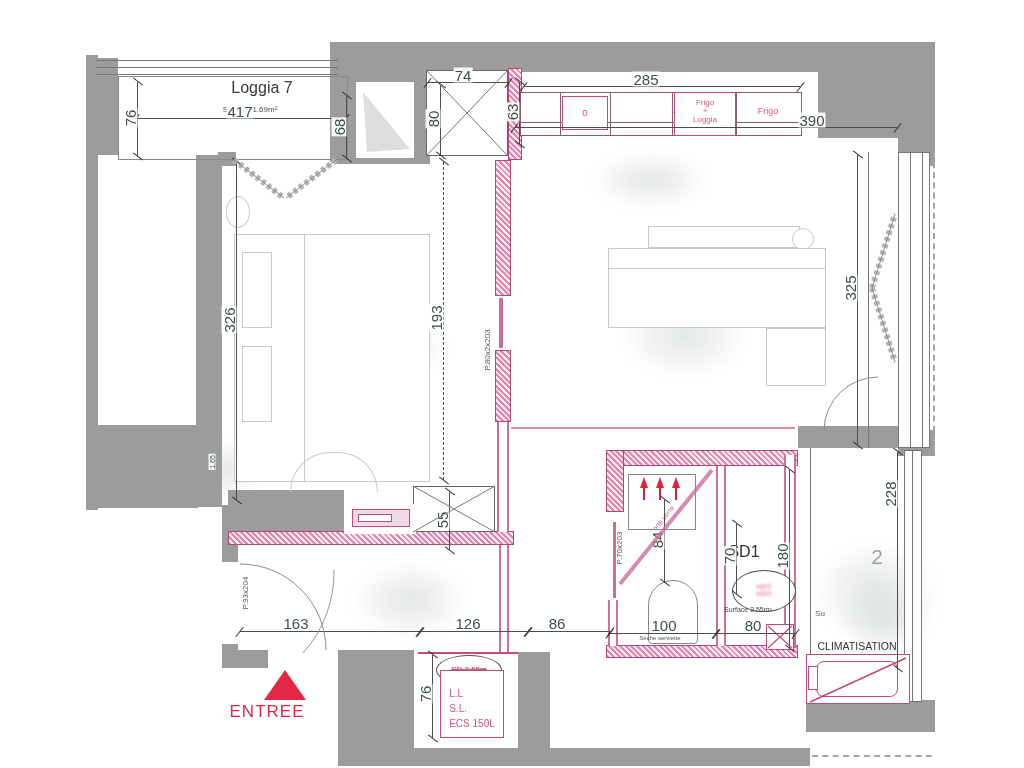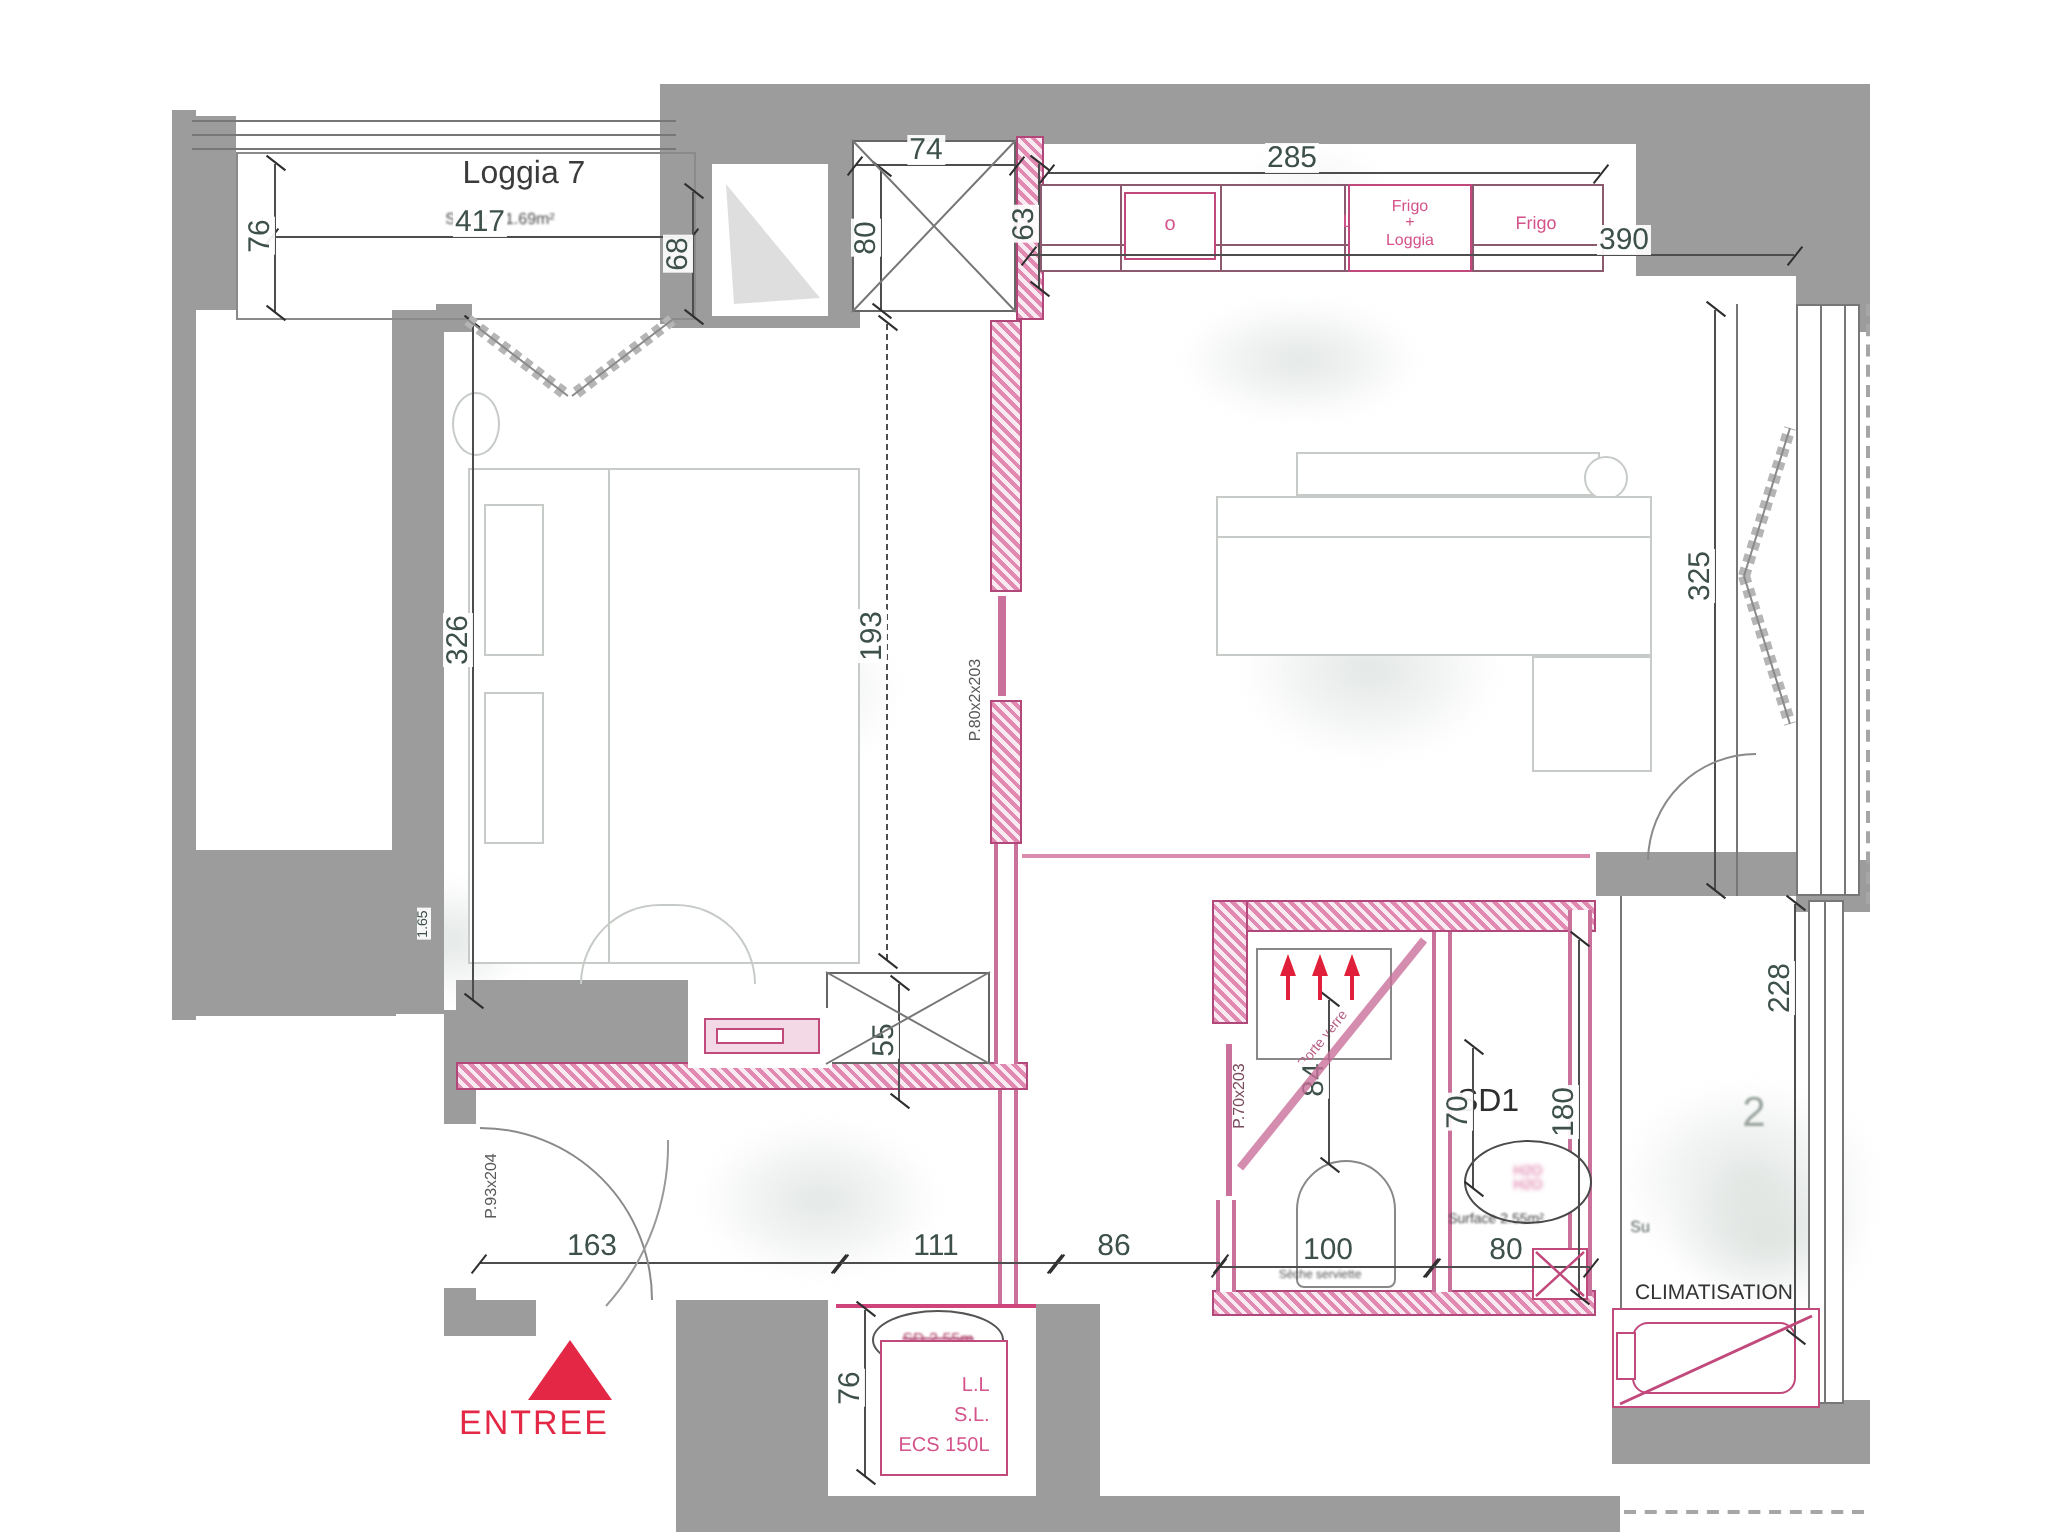--- a/index.html
+++ b/index.html
@@ -163,21 +163,21 @@
 
   <div class="abs" style="left:264px;top:670px;width:0;height:0;border-left:21px solid transparent;border-right:21px solid transparent;border-bottom:30px solid #e32744;"></div>
   <span class="lbl" style="left:267px;top:712px;font-size:17px;color:#e32744;letter-spacing:1px;">ENTREE</span>
   <span class="lbl vtxt" style="left:246px;top:593px;font-size:8px;color:#5a5a5a;">P.93x204</span>
   <span class="lbl vtxt" style="left:488px;top:350px;font-size:8px;color:#5a5a5a;">P.80x2x203</span>
 
   <div class="abs" style="left:418px;top:652px;width:100px;height:2px;background:#d0447c;"></div>
   <div class="abs" style="left:436px;top:655px;width:66px;height:30px;border:1.5px solid #555;border-radius:50%;background:#fff;"></div>
   <span class="lbl blur1" style="left:469px;top:670px;font-size:8px;color:#b0486f;text-decoration:line-through;">SD 2.55m</span>
   <div class="pb" style="left:440px;top:670px;width:64px;height:68px;"></div>
-  <div class="lbl pink" style="left:472px;top:708px;font-size:10px;text-align:right;line-height:1.5;">
+  <div class="lbl pink" style="left:472px;top:708px;font-size:10px;text-align:left;line-height:1.5;">
     <div>L.L</div>
       <div>S.L.</div>
       <div>ECS 150L</div>
   </div>
 
   <span class="lbl blur1" style="left:877px;top:557px;font-size:21px;color:#9aa49e;">2</span>
   <span class="lbl blur1" style="left:820px;top:614px;font-size:8px;color:#55605a;">Su</span>
   <span class="lbl" style="left:857px;top:647px;font-size:10.5px;color:#333;">CLIMATISATION</span>
   <div class="pb" style="left:806px;top:654px;width:104px;height:50px;"></div>
   <div class="pb" style="left:816px;top:661px;width:82px;height:36px;border-radius:8px;"></div>
@@ -219,21 +219,21 @@
   <div class="dv" style="left:664px;top:500px;height:82px;"></div>
   <span class="num v" style="left:657px;top:540px;">84</span>
   <div class="dv" style="left:736px;top:524px;height:70px;"></div>
   <span class="num v" style="left:729px;top:556px;">70</span>
   <div class="dv" style="left:789px;top:470px;height:178px;"></div>
   <span class="num v" style="left:782px;top:556px;">180</span>
 
   <div class="dh" style="left:240px;top:631px;width:180px;"></div>
   <span class="num" style="left:296px;top:623px;">163</span>
   <div class="dh" style="left:420px;top:631px;width:108px;"></div>
-  <span class="num" style="left:468px;top:623px;">111</span>
+  <span class="num" style="left:468px;top:623px;">126</span>
   <div class="dh" style="left:528px;top:631px;width:82px;"></div>
   <span class="num" style="left:557px;top:623px;">86</span>
   <div class="dh" style="left:610px;top:633px;width:106px;"></div>
   <span class="num" style="left:664px;top:625px;">100</span>
   <div class="dh" style="left:716px;top:633px;width:79px;"></div>
   <span class="num" style="left:753px;top:625px;">80</span>
 
   <div class="dv" style="left:432px;top:655px;height:83px;"></div>
   <span class="num v" style="left:425px;top:694px;">76</span>
   <span class="num v" style="left:212px;top:462px;font-size:7px;">1.65</span>

